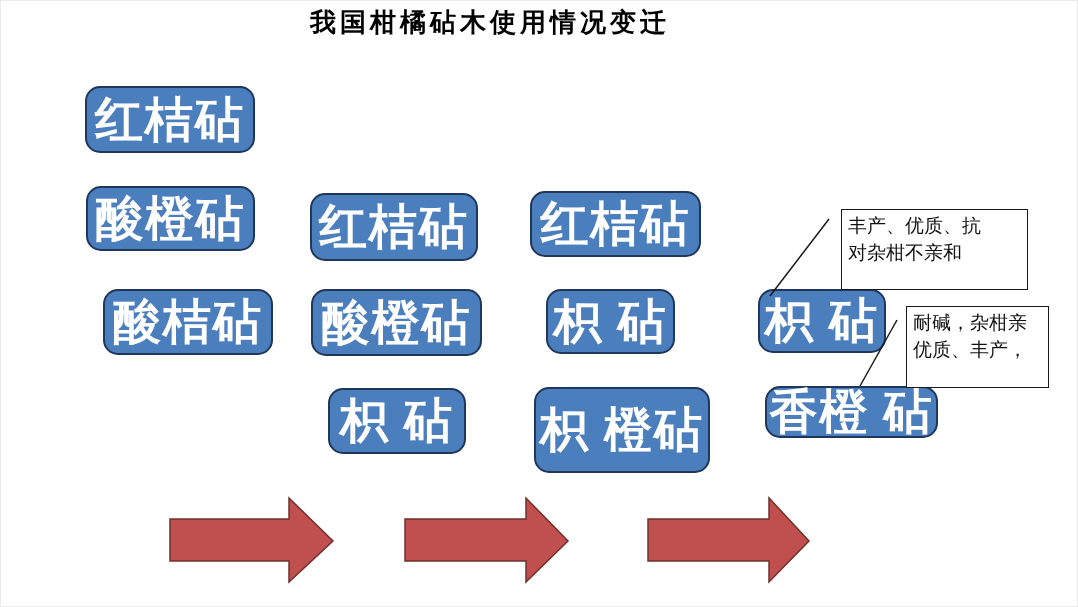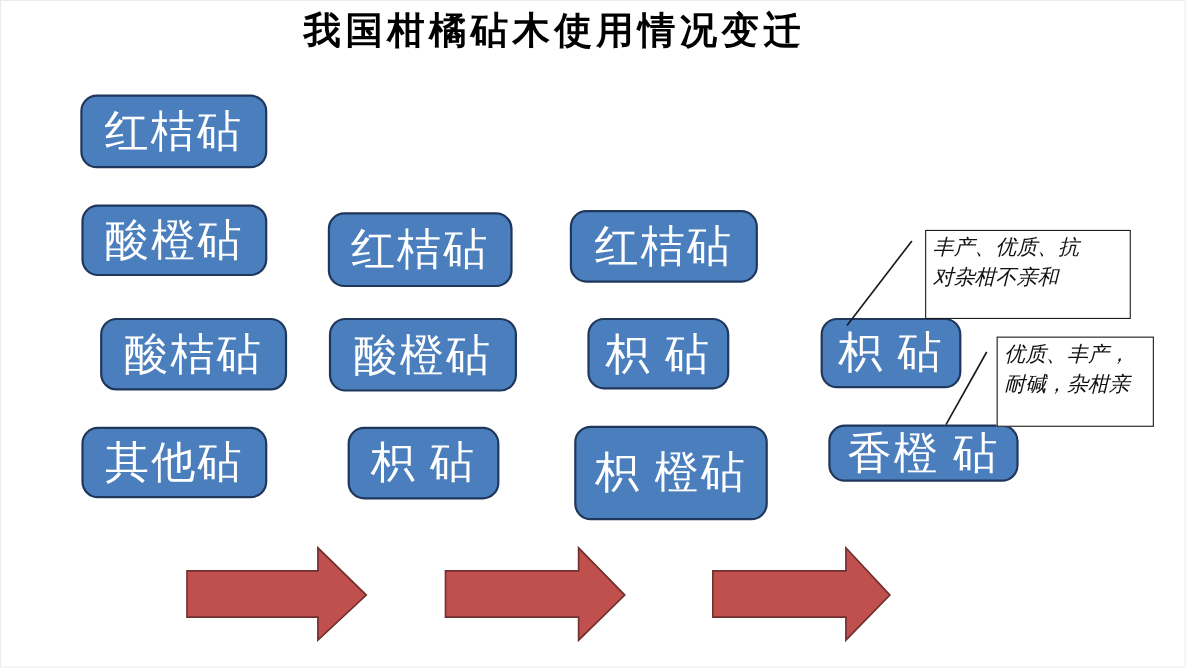--- a/index.html
+++ b/index.html
@@ -6,91 +6,90 @@
   .canvas{
     position:relative;
     width:1078px;height:607px;
     background:#ffffff;
     border:1px solid #ececec;
     box-sizing:border-box;
     overflow:hidden;
     font-family:"Liberation Serif","DejaVu Serif",serif;
   }
   .title{
-    position:absolute;left:14px;top:4px;width:978px;
+    position:absolute;left:0;top:4px;width:978px;
     margin:0;
     text-align:center;
-    font-size:34px;
+    font-size:26px;
     font-weight:bold;
     letter-spacing:4px;
     color:var(--title-text,#000);
     white-space:nowrap;
   }
   .node{
     position:absolute;
     background:var(--box-fill,#4a7ebd);
     border:2.5px solid var(--box-border,#20375c);
     border-radius:15px;
     box-sizing:border-box;
     display:flex;align-items:center;justify-content:center;
     color:var(--box-text,#fff);
-    font-size:40px;
-    font-weight:normal;
+    font-size:48px;
+    font-weight:bold;
     letter-spacing:2px;
     white-space:pre;
     line-height:1;
+    margin-left:12px;
   }
   .callout{
     position:absolute;
     background:var(--callout-bg,#fff);
     border:1.5px solid var(--callout-border,#1a1a1a);
     box-sizing:border-box;
     color:var(--callout-text,#111);
     font-size:19px;
     line-height:27px;
     padding:2px 6px;
     white-space:nowrap;
-    font-style:italic;
   }
   .overlay{
     position:absolute;left:0;top:0;width:1078px;height:607px;
     pointer-events:none;
   }
 </style>
 </head>
 <body>
 
 <div class="canvas">
 
   <h1 class="title">我国柑橘砧木使用情况变迁</h1>
 
   <div class="node" style="left:72px;top:85px;width:170px;height:67px">红桔砧</div>
   <div class="node" style="left:73px;top:185px;width:169px;height:65px">酸橙砧</div>
   <div class="node" style="left:90px;top:288px;width:170px;height:66px">酸桔砧</div>
-  <div class="node" style="left:73px;top:387px;width:169px;height:65px">其他砧</div>
 
   <div class="node" style="left:297px;top:192px;width:168px;height:68px">红桔砧</div>
   <div class="node" style="left:298px;top:288px;width:171px;height:67px">酸橙砧</div>
   <div class="node" style="left:315px;top:387px;width:138px;height:66px">枳 砧</div>
 
   <div class="node" style="left:517px;top:190px;width:171px;height:66px">红桔砧</div>
   <div class="node" style="left:533px;top:288px;width:129px;height:65px">枳 砧</div>
   <div class="node" style="left:521px;top:386px;width:176px;height:86px">枳 橙砧</div>
 
   <div class="node" style="left:745px;top:288px;width:128px;height:64px">枳 砧</div>
   <div class="node" style="left:752px;top:385px;width:173px;height:52px">香橙 砧</div>
 
   <div class="callout" style="left:840px;top:208px;width:187px;height:81px">
     <div>丰产、优质、抗</div>
     <div>对杂柑不亲和</div>
   </div>
 
   <div class="callout" style="left:905px;top:305px;width:143px;height:82px">
+    <div>耐碱，杂柑亲</div>
     <div>优质、丰产，</div>
-    <div>耐碱，杂柑亲</div>
   </div>
 
   <svg class="overlay" viewBox="0 0 1078 607">
     <line x1="828" y1="218" x2="769" y2="295" stroke-width="1.5" stroke="#1a1a1a"></line>
     <line x1="896" y1="319" x2="859" y2="385" stroke-width="1.5" stroke="#1a1a1a"></line>
 
     <polygon points="169,518 288,518 288,497 332,540 288,581 288,560 169,560" stroke-width="1.5" fill="#c0504d" stroke="#70302e"></polygon>
     <polygon points="404,518 525,518 525,497 567,540 525,581 525,560 404,560" stroke-width="1.5" fill="#c0504d" stroke="#70302e"></polygon>
     <polygon points="647,518 768,518 768,497 808,540 768,581 768,560 647,560" stroke-width="1.5" fill="#c0504d" stroke="#70302e"></polygon>
   </svg>

